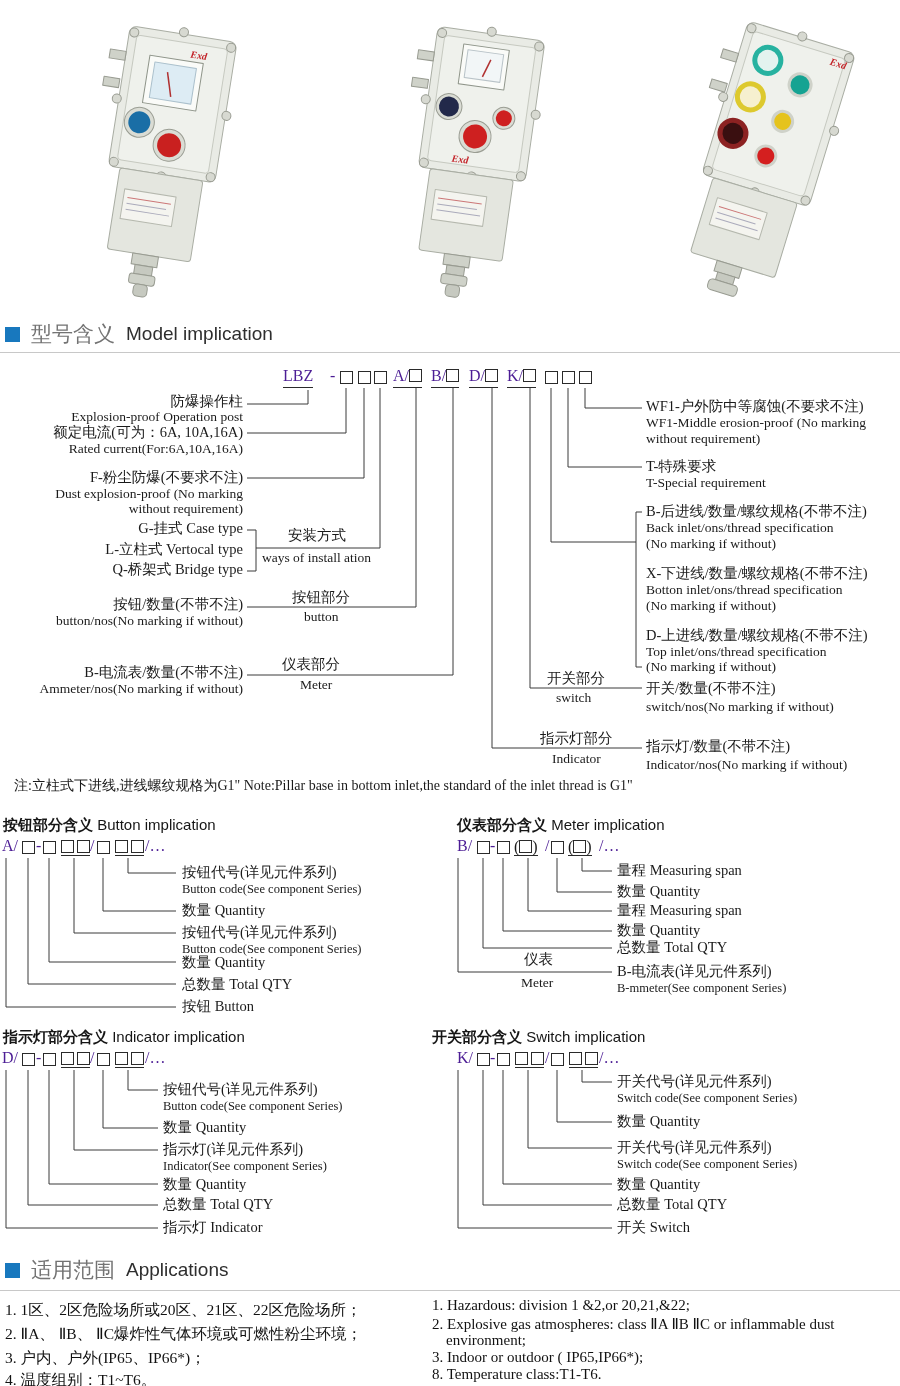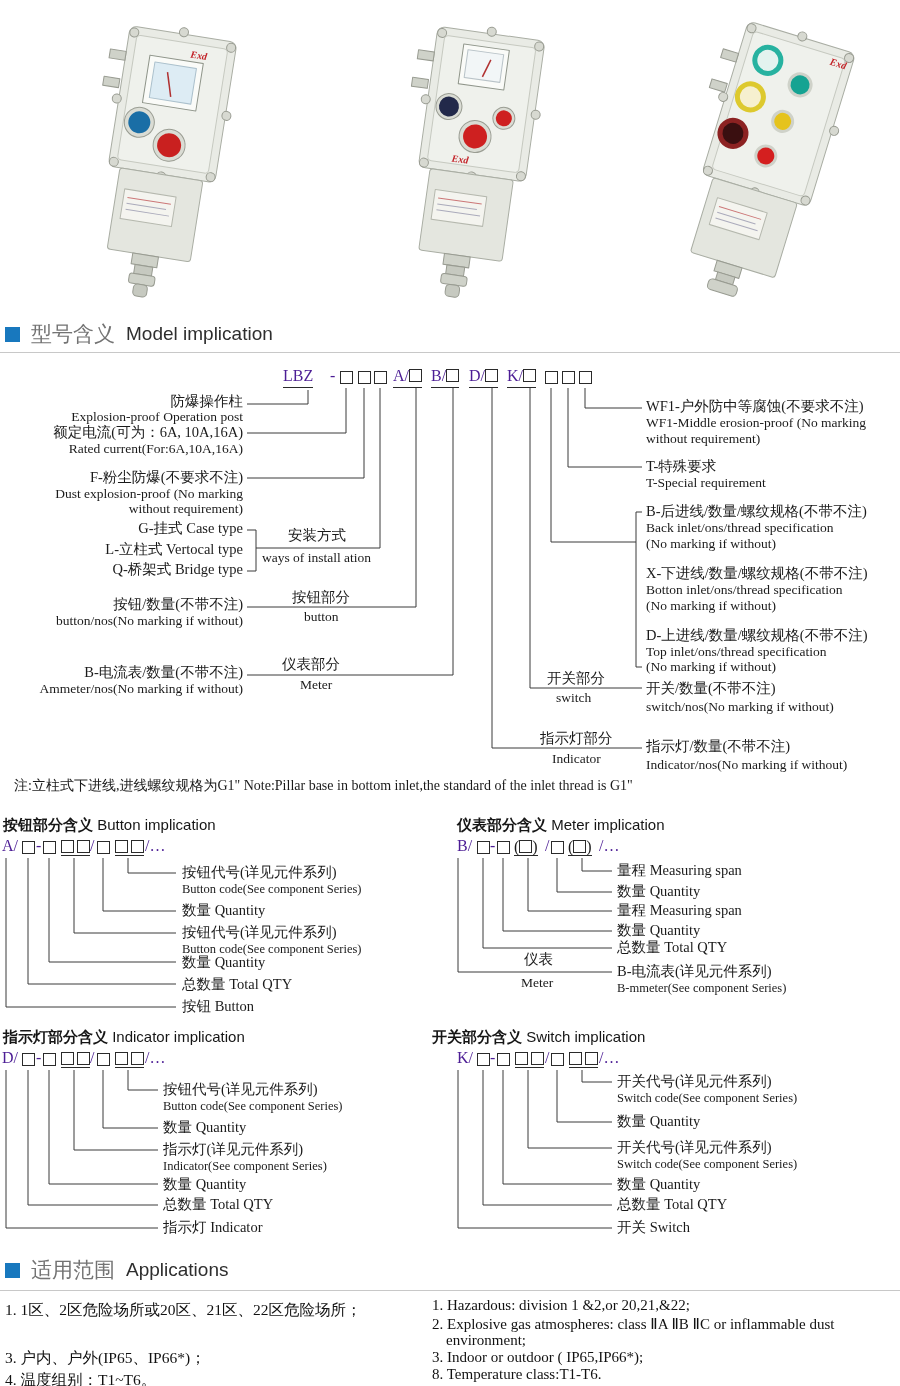--- a/index.html
+++ b/index.html
@@ -341,20 +341,21 @@
   <div class="z" style="left:617px;top:1220px">开关 Switch</div>
 
   <div class="sec-head" style="left:5px;top:1256px">
     <div class="sq"></div>
     <div class="sec-zh">适用范围</div>
     <div class="sec-en">Applications</div>
   </div>
   <div class="rule" style="top:1290px"></div>
 
   <div class="app-z" style="left:5px;top:1300px">1. 1区、2区危险场所或20区、21区、22区危险场所；</div>
+  <div class="app-z" style="left:5px;top:1324px">2. ⅡA、 ⅡB、 ⅡC爆炸性气体环境或可燃性粉尘环境；</div>
   <div class="app-z" style="left:5px;top:1348px">3. 户内、户外(IP65、IP66*)；</div>
   <div class="app-z" style="left:5px;top:1370px">4. 温度组别：T1~T6。</div>
 
   <div class="app-e" style="left:432px;top:1297px">1. Hazardous: division 1  &amp;2,or 20,21,&amp;22;</div>
   <div class="app-e" style="left:432px;top:1315px">2. Explosive gas atmospheres: class  ⅡA ⅡB ⅡC or inflammable dust</div>
   <div class="app-e" style="left:446px;top:1332px">environment;</div>
   <div class="app-e" style="left:432px;top:1349px">3. Indoor or outdoor ( IP65,IP66*);</div>
   <div class="app-e" style="left:432px;top:1366px">8. Temperature class:T1-T6.</div>
 
 </div>

